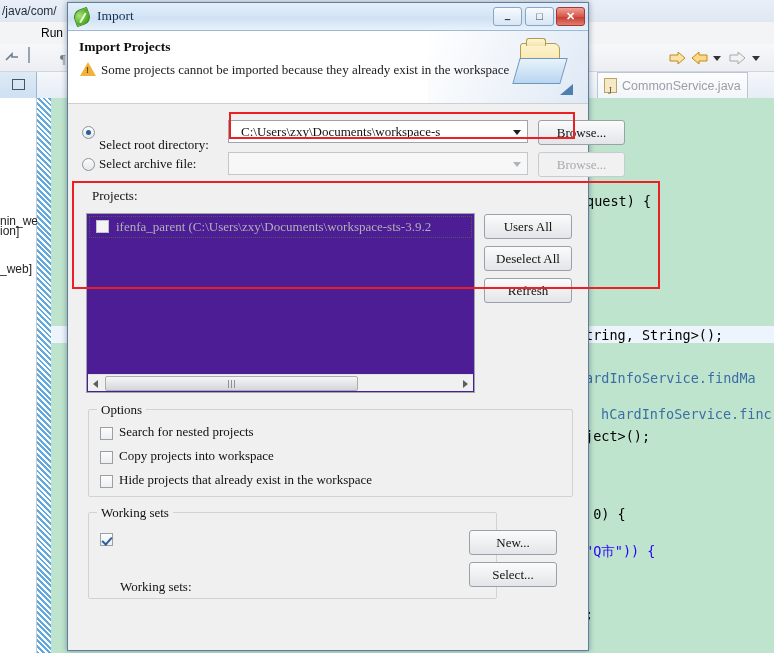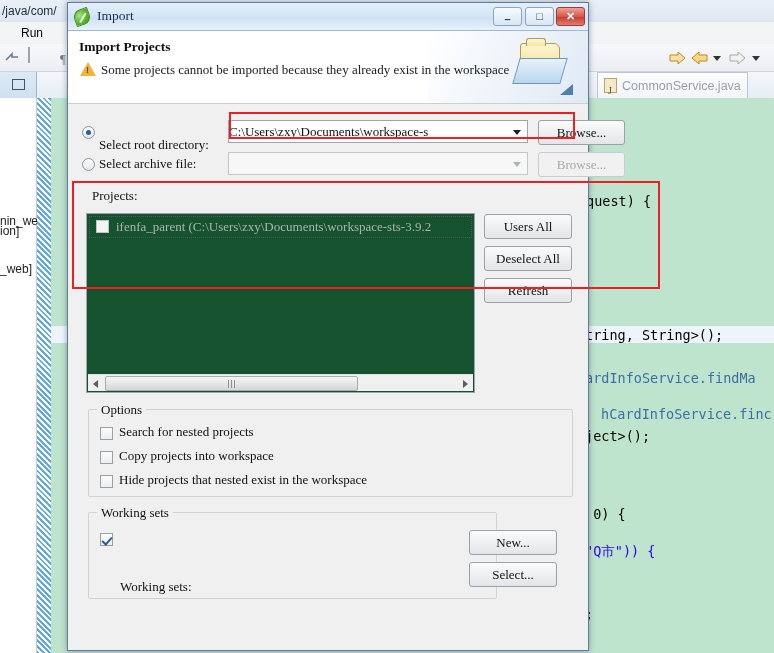--- a/index.html
+++ b/index.html
@@ -22,21 +22,21 @@
     font-size: 12px; color: #1c2b3a;
     padding-left: 2px; line-height: 22px; white-space: nowrap;
     overflow: hidden;
   }
   .ide-menubar {
     position: absolute; left: 0; top: 22px; width: 774px; height: 22px;
     background: #f3f4f6;
     font-size: 12px; color: #000; line-height: 22px; white-space: nowrap;
     overflow: hidden;
   }
-  .ide-menubar span { padding: 0 21px; }
+  .ide-menubar span { padding: 0 9px; margin-left: 32px; }
   .ide-toolbar {
     position: absolute; left: 0; top: 44px; width: 774px; height: 28px;
     background: linear-gradient(to bottom,#f7f8fa,#eceef3);
     border-bottom: 1px solid #cfd6e0;
     overflow: hidden; white-space: nowrap;
   }
   .tb-icon {
     display: inline-block; width: 20px; height: 20px; margin: 4px 1px 0 2px;
     vertical-align: top; position: relative;
   }
@@ -228,21 +228,21 @@
     width: 5px; height: 5px; border-radius: 50%; background: #2a5d9e;
   }
   .lbl {
     position: absolute; font-size: 13px; color: #111;
     font-family: "Liberation Serif", serif; white-space: nowrap;
   }
   .combo {
     position: absolute; height: 23px;
     border: 1px solid #9da4ab; background: #ffffff;
     font-size: 13px; color: #111; line-height: 21px;
-    padding-left: 0; overflow: hidden; white-space: nowrap;
+    padding-left: 12px; overflow: hidden; white-space: nowrap;
     font-family: "Liberation Serif", serif;
   }
   .combo.disabled { background: #f7f7f7; border-color: #c3c7cc; }
   .combo .arrow {
     position: absolute; right: 6px; top: 9px; width: 0; height: 0;
     border-left: 4px solid transparent; border-right: 4px solid transparent;
     border-top: 5px solid #1d1d1d;
   }
   .combo.disabled .arrow { border-top-color: #b0b4b9; }
   .combo.styled {
@@ -271,21 +271,21 @@
     border: 1px solid #9aa0a6; background: linear-gradient(to bottom,#fcfcfc,#eceef0);
   }
   .cb.checked:after {
     content: ""; position: absolute; left: 3px; top: 1px;
     width: 4px; height: 8px; border: solid #2a5d9e;
     border-width: 0 2px 2px 0; transform: rotate(42deg);
   }
   .cb.disabled { border-color: #b8bdc2; background: #f3f3f3; }
 
   .listbox {
-    position: absolute; background: #14532d; border: 1px solid #9da4ab;
+    position: absolute; background: #4c1d95; border: 1px solid #9da4ab;
   }
   .list-item {
     position: absolute; left: 2px; top: 2px; right: 2px; height: 22px;
     border: 1px dotted #555;
     font-size: 13px; color: #b2b2b2; line-height: 20px;
     white-space: nowrap; overflow: hidden;
     font-family: "Liberation Serif", serif;
     padding-left: 26px;
   }
   .list-item .cb {
@@ -469,21 +469,21 @@
       <div class="btn" style="left:416px; top:142px; width:88px;">Deselect All</div>
       <div class="btn" style="left:416px; top:174px; width:88px;">Refresh</div>
 
       <div class="group" style="left:20px; top:305px; width:485px; height:88px;">
         <span class="group-title">Options</span>
         <span class="cb" style="left:11px; top:17px;"></span>
         <span class="lbl" style="left:30px; top:14px;">Search for nested projects</span>
         <span class="cb" style="left:11px; top:41px;"></span>
         <span class="lbl" style="left:30px; top:38px;">Copy projects into workspace</span>
         <span class="cb" style="left:11px; top:65px;"></span>
-        <span class="lbl" style="left:30px; top:62px;">Hide projects that nested exist in the workspace</span>
+        <span class="lbl" style="left:30px; top:62px;">Hide projects that already exist in the workspace</span>
       </div>
 
       <div class="group" style="left:20px; top:408px; width:409px; height:87px;">
         <span class="group-title">Working sets</span>
         <span class="cb checked" style="left:11px; top:20px;"></span>
         <span class="btn" style="left:380px; top:17px; width:88px;">New...</span>
         <span class="lbl" style="left:11px; top:66px;margin-left:20px;">Working sets:</span>
         <span class="btn" style="left:380px; top:49px; width:88px;">Select...</span>
       </div>
 

